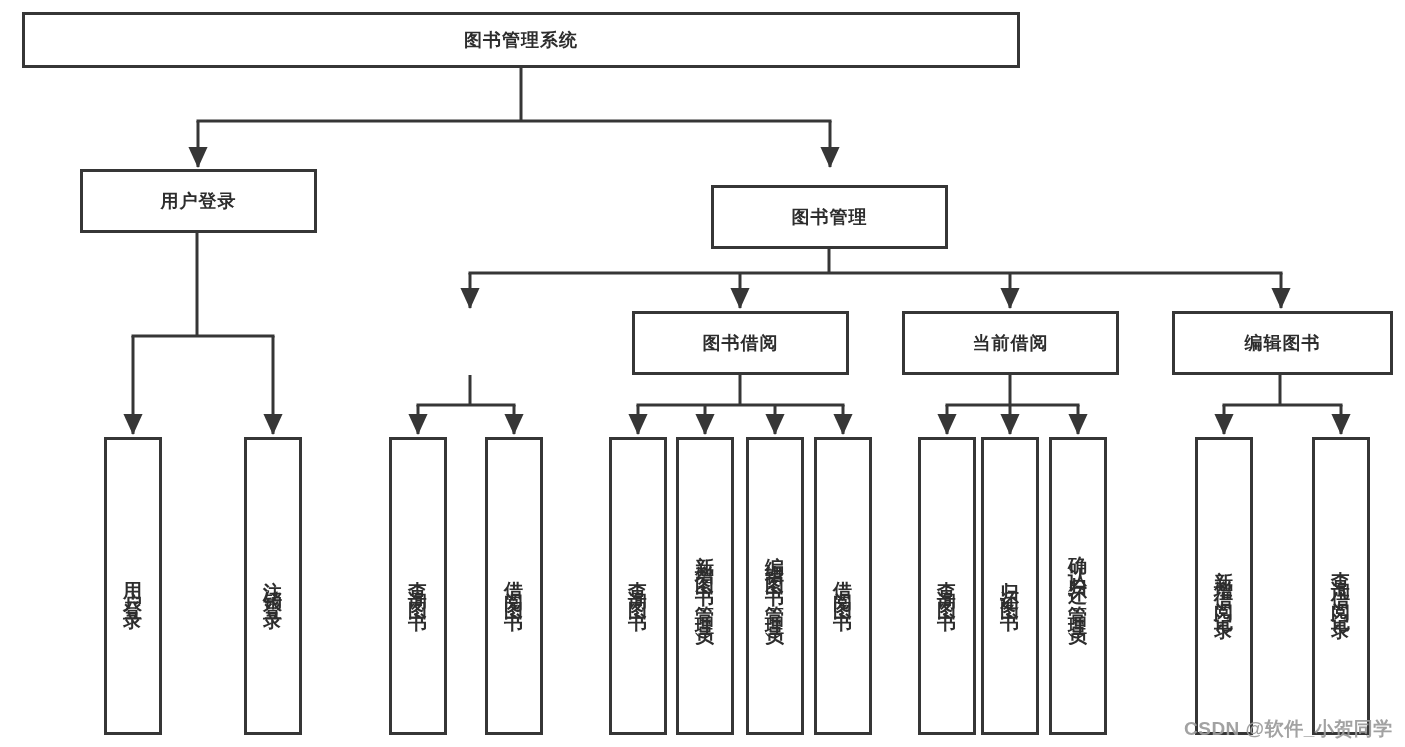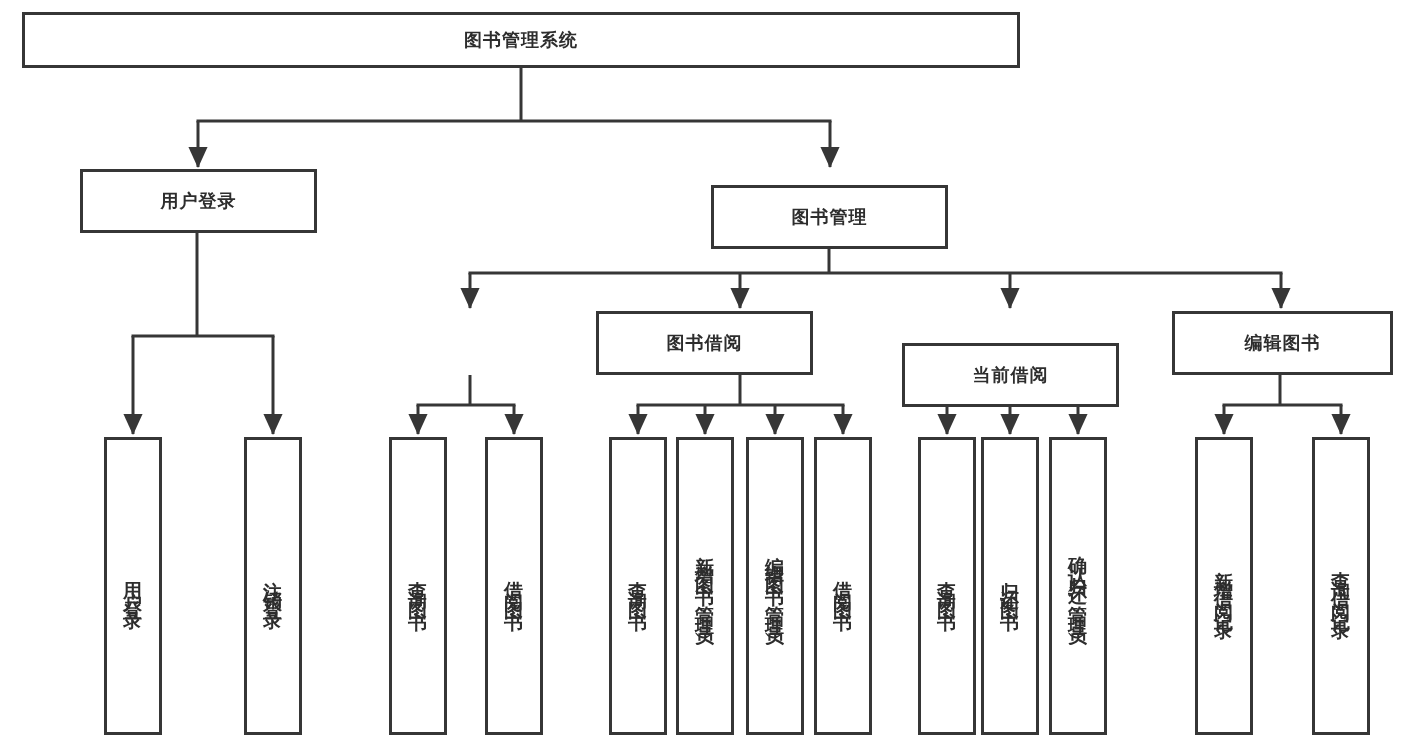--- a/index.html
+++ b/index.html
@@ -138,22 +138,22 @@
       <path class="ln" d="M1224 405 V434" marker-end="url(#ah)"></path>
       <path class="ln" d="M1341 405 V434" marker-end="url(#ah)"></path>
     </g>
   </svg>
 
   <div class="node hnode" style="left:22px; top:12px; width:998px; height:56px;">图书管理系统</div>
 
   <div class="node hnode" style="left:80px; top:169px; width:237px; height:64px;">用户登录</div>
   <div class="node hnode" style="left:711px; top:169px; width:237px; height:64px;margin-top:16px;">图书管理</div>
 
-  <div class="node hnode" style="left:596px; top:311px; width:217px; height:64px;text-align:center;">图书借阅</div>
-  <div class="node hnode" style="left:902px; top:311px; width:217px; height:64px;margin-top:32px;">当前借阅</div>
+  <div class="node hnode" style="left:632px; top:311px; width:217px; height:64px;text-align:center;">图书借阅</div>
+  <div class="node hnode" style="left:902px; top:311px; width:217px; height:64px;">当前借阅</div>
   <div class="node hnode" style="left:1172px; top:311px; width:221px; height:64px;">编辑图书</div>
 
   <div class="node vnode" style="left:104px;">
     <span class="vtext">用户登录</span>
   </div>
   <div class="node vnode" style="left:244px;">
     <span class="vtext">注销登录</span>
   </div>
 
   <div class="node vnode" style="left:389px;">
@@ -186,14 +186,15 @@
     <span class="vtext">确认归还（管理员）</span>
   </div>
 
   <div class="node vnode" style="left:1195px;">
     <span class="vtext">新增借阅记录</span>
   </div>
   <div class="node vnode" style="left:1312px;">
     <span class="vtext">查询借阅记录</span>
   </div>
 
+  <div class="watermark">CSDN @软件_小贺同学</div>
 
 </div>
 
 </body></html>

